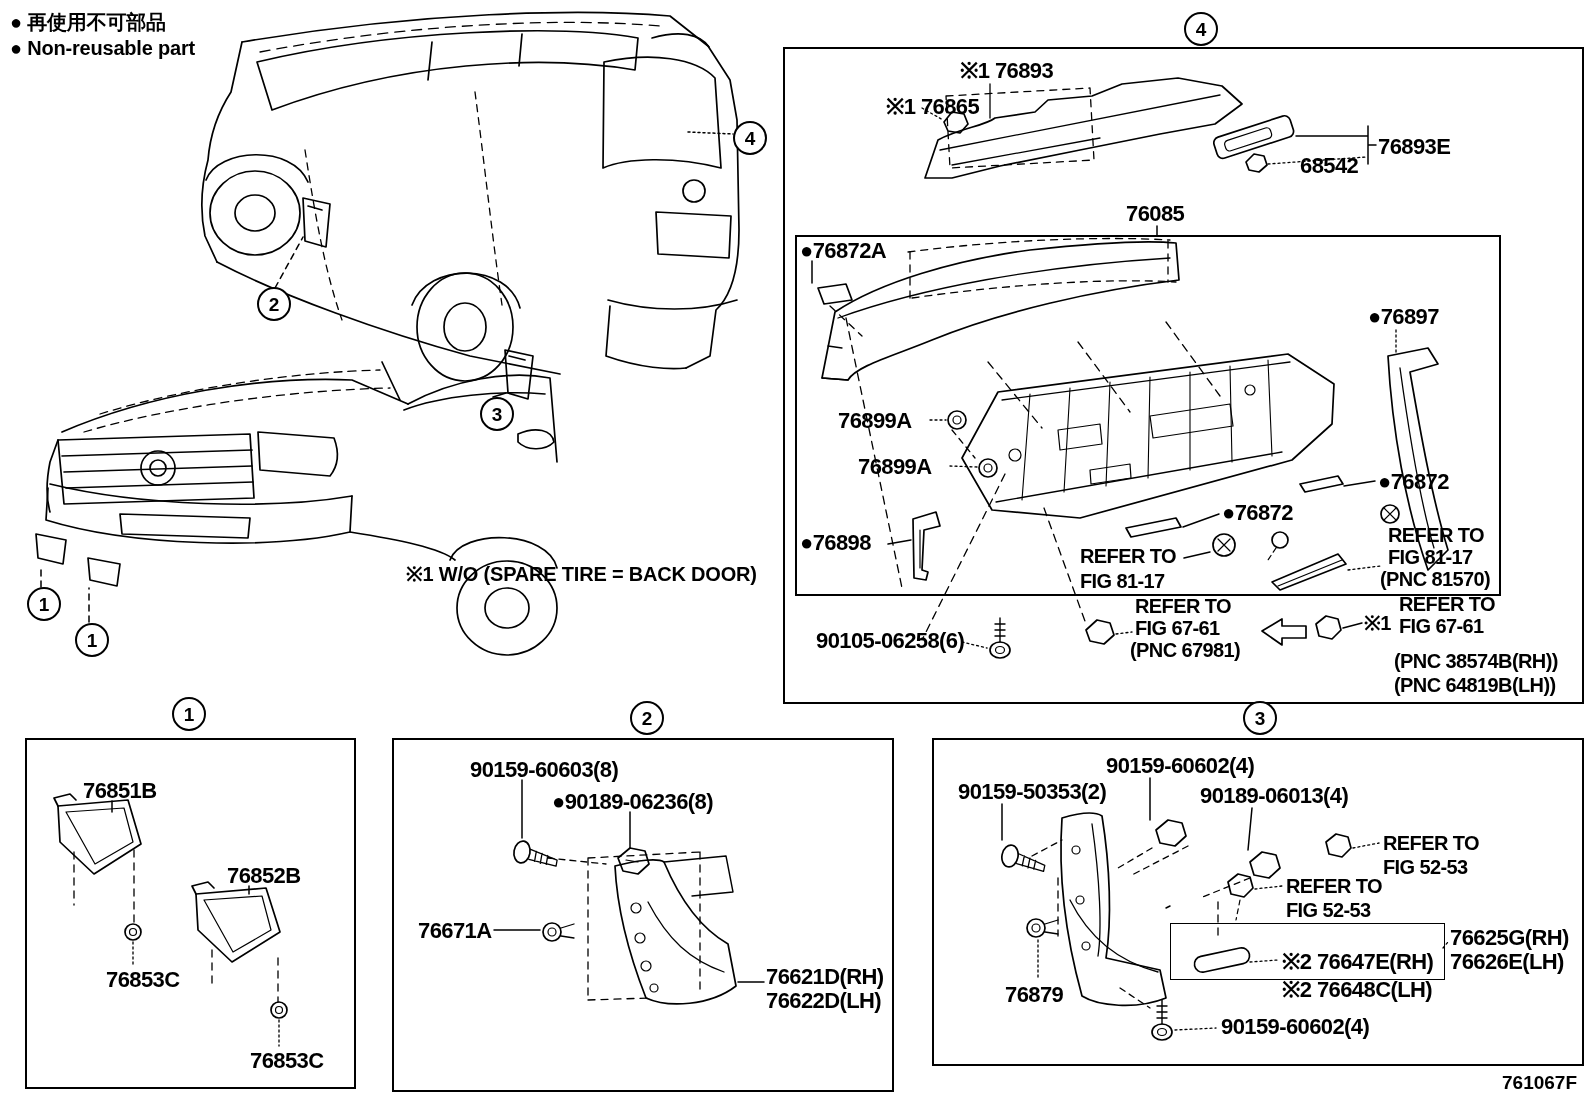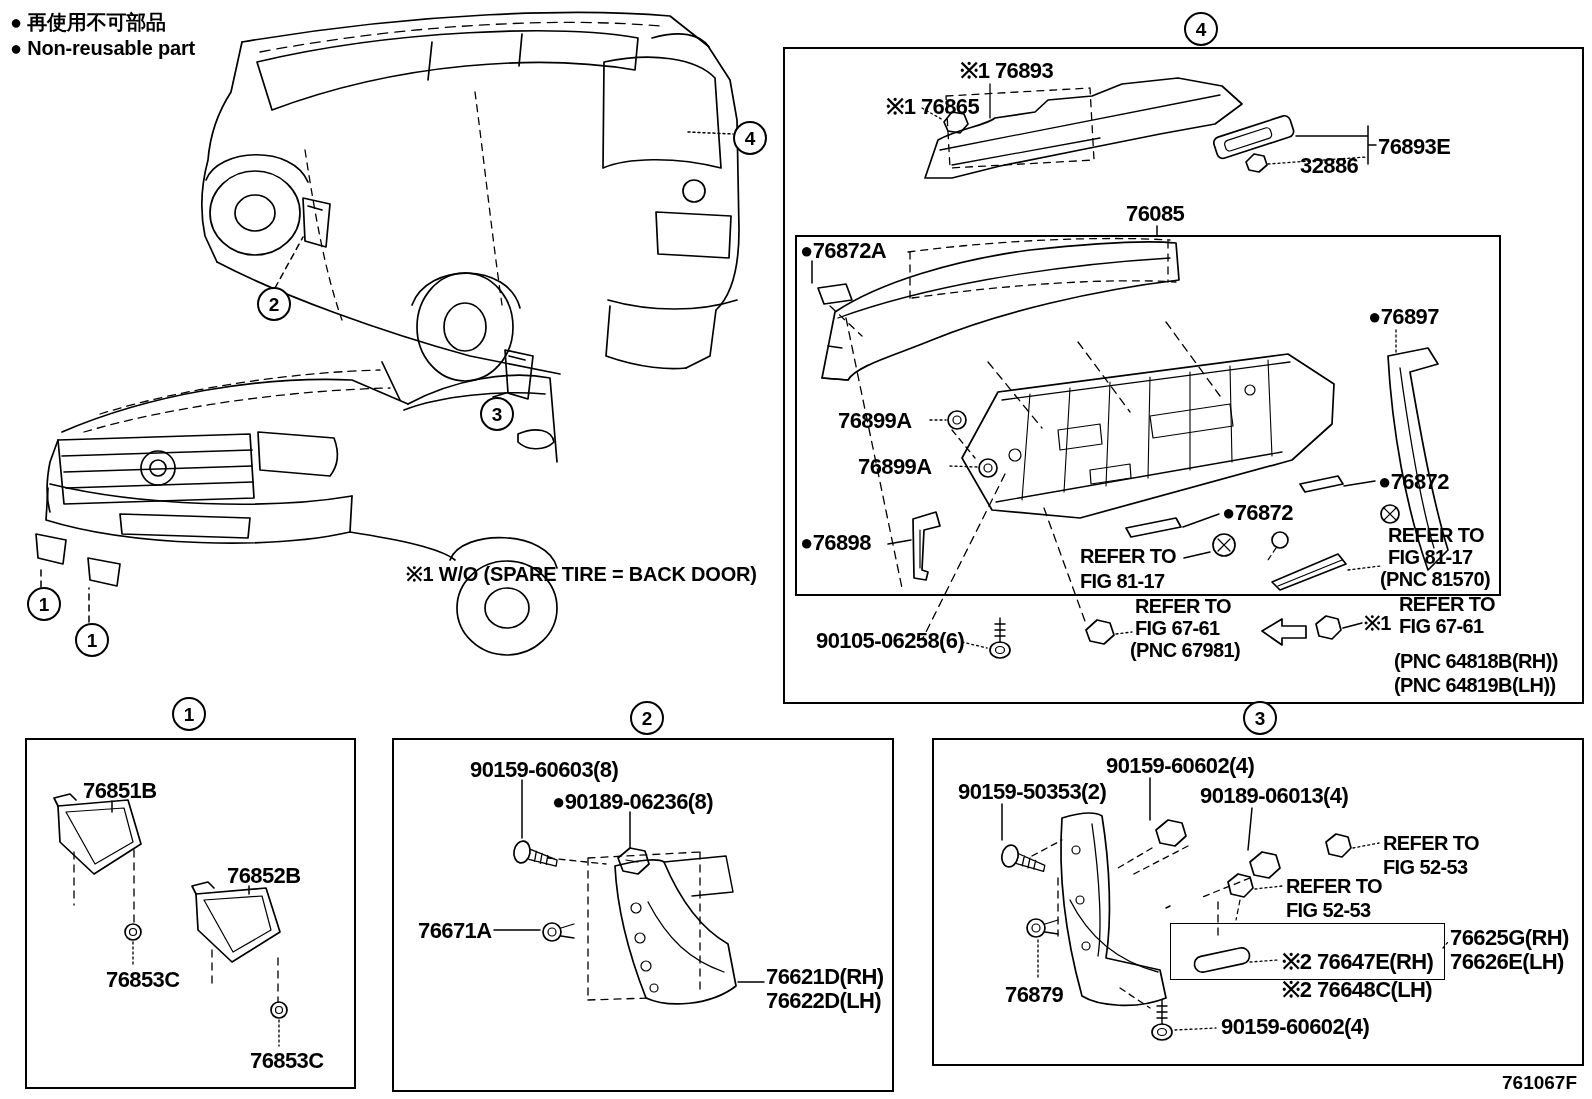--- a/index.html
+++ b/index.html
@@ -302,42 +302,42 @@
   <div class="callout" style="left:630px;top:701px;">
       <span>2</span>
     </div>
   <div class="callout" style="left:1243px;top:701px;">
       <span>3</span>
     </div>
 
   <div class="lbl" style="left:928px;top:60px;margin-left:32px;">※1 76893</div>
   <div class="lbl" style="left:886px;top:96px;">※1 76865</div>
   <div class="lbl" style="left:1378px;top:136px;">76893E</div>
-  <div class="lbl" style="left:1300px;top:155px;">32886</div>
+  <div class="lbl" style="left:1300px;top:155px;">68542</div>
   <div class="lbl" style="left:1126px;top:203px;">76085</div>
   <div class="lbl" style="left:800px;top:240px;">●76872A</div>
   <div class="lbl" style="left:1368px;top:306px;">●76897</div>
   <div class="lbl" style="left:838px;top:410px;">76899A</div>
   <div class="lbl" style="left:858px;top:456px;">76899A</div>
   <div class="lbl" style="left:1378px;top:471px;">●76872</div>
   <div class="lbl" style="left:1222px;top:502px;">●76872</div>
   <div class="lbl" style="left:800px;top:532px;">●76898</div>
   <div class="ref" style="left:1080px;top:546px;">REFER TO</div>
   <div class="ref" style="left:1080px;top:571px;">FIG 81-17</div>
   <div class="ref" style="left:1388px;top:525px;">REFER TO</div>
   <div class="ref" style="left:1388px;top:547px;">FIG 81-17</div>
   <div class="ref" style="left:1380px;top:569px;">(PNC 81570)</div>
   <div class="lbl" style="left:796px;top:630px;margin-left:20px;">90105-06258(6)</div>
   <div class="ref" style="left:1135px;top:596px;">REFER TO</div>
   <div class="ref" style="left:1135px;top:618px;">FIG 67-61</div>
   <div class="ref" style="left:1130px;top:640px;">(PNC 67981)</div>
   <div class="ref" style="left:1364px;top:613px;">※1</div>
   <div class="ref" style="left:1399px;top:594px;">REFER TO</div>
   <div class="ref" style="left:1399px;top:616px;">FIG 67-61</div>
-  <div class="ref" style="left:1394px;top:651px;">(PNC 64818B(RH))</div>
+  <div class="ref" style="left:1394px;top:651px;">(PNC 38574B(RH))</div>
   <div class="ref" style="left:1394px;top:675px;">(PNC 64819B(LH))</div>
 
   <div class="lbl" style="left:83px;top:780px;">76851B</div>
   <div class="lbl" style="left:227px;top:865px;">76852B</div>
   <div class="lbl" style="left:106px;top:969px;">76853C</div>
   <div class="lbl" style="left:250px;top:1050px;">76853C</div>
 
   <div class="lbl" style="left:470px;top:759px;">90159-60603(8)</div>
   <div class="lbl" style="left:552px;top:791px;">●90189-06236(8)</div>
   <div class="lbl" style="left:418px;top:920px;">76671A</div>

